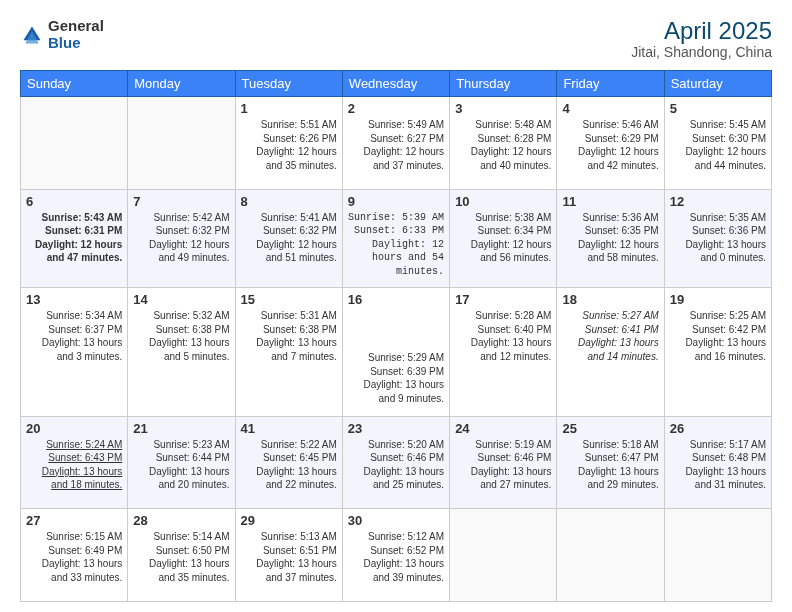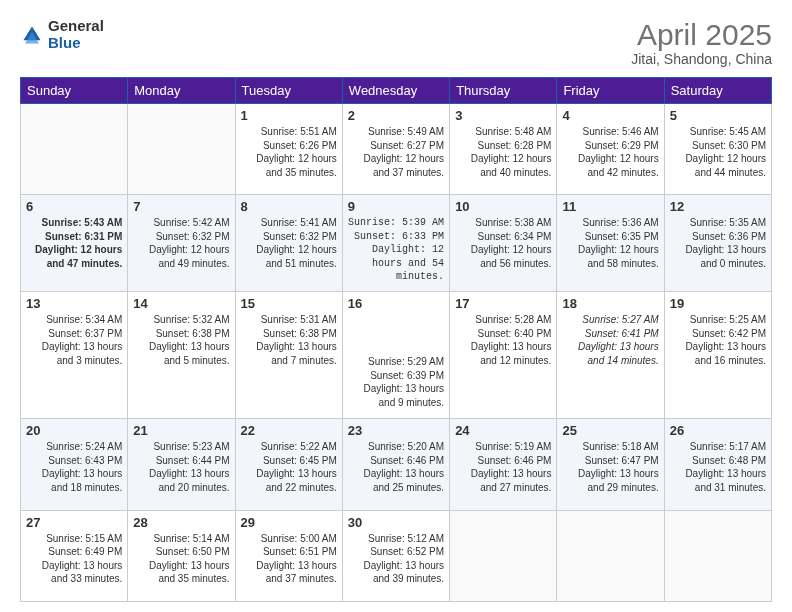--- a/index.html
+++ b/index.html
@@ -44,38 +44,38 @@
       color: #1a5fa8;
     }
     .logo-icon {
       width: 24px;
       height: 24px;
     }
     .title-block {
       text-align: right;
     }
     .main-title {
-      font-size: 30px;
+      font-size: 24px;
       font-weight: normal;
-      color: #737373;
+      color: #0c4a6e;
       line-height: 1.1;
     }
     .subtitle {
       font-size: 14px;
       color: #555;
     }
     .calendar {
       flex: 1;
       border: 1px solid #ccc;
       border-collapse: collapse;
       width: 100%;
       table-layout: fixed;
     }
     .calendar th {
-      background: #4c1d95;
+      background: #3b82f6;
       color: #fff;
       text-align: left;
       padding: 5px 6px;
       font-size: 13px;
       font-weight: normal;
       border: 1px solid #1a5fa8;
     }
     .calendar td {
       border: 1px solid #ccc;
       vertical-align: top;
@@ -256,32 +256,32 @@
           <td>
             <span class="day-num">19</span>
             <div class="cell-info" style="white-space: pre-line;">Sunrise: 5:25 AM
 Sunset: 6:42 PM
 Daylight: 13 hours and 16 minutes.</div>
           </td>
         </tr>
         <tr>
           <td>
             <span class="day-num">20</span>
-            <div class="cell-info" style="white-space: pre-line;">Sunrise: 5:24 AM
+            <div class="cell-info" style="white-space: pre-line; text-decoration: underline;">Sunrise: 5:24 AM
 Sunset: 6:43 PM
 Daylight: 13 hours and 18 minutes.</div>
           </td>
           <td>
             <span class="day-num">21</span>
             <div class="cell-info" style="white-space: pre-line;">Sunrise: 5:23 AM
 Sunset: 6:44 PM
 Daylight: 13 hours and 20 minutes.</div>
           </td>
           <td>
-            <span class="day-num">22</span>
+            <span class="day-num">41</span>
             <div class="cell-info" style="white-space: pre-line;">Sunrise: 5:22 AM
 Sunset: 6:45 PM
 Daylight: 13 hours and 22 minutes.</div>
           </td>
           <td>
             <span class="day-num">23</span>
             <div class="cell-info" style="white-space: pre-line;">Sunrise: 5:20 AM
 Sunset: 6:46 PM
 Daylight: 13 hours and 25 minutes.</div>
           </td>
@@ -312,21 +312,21 @@
 Daylight: 13 hours and 33 minutes.</div>
           </td>
           <td>
             <span class="day-num">28</span>
             <div class="cell-info" style="white-space: pre-line;">Sunrise: 5:14 AM
 Sunset: 6:50 PM
 Daylight: 13 hours and 35 minutes.</div>
           </td>
           <td>
             <span class="day-num">29</span>
-            <div class="cell-info" style="white-space: pre-line;">Sunrise: 5:00 AM
+            <div class="cell-info" style="white-space: pre-line;">Sunrise: 5:13 AM
 Sunset: 6:51 PM
 Daylight: 13 hours and 37 minutes.</div>
           </td>
           <td>
             <span class="day-num">30</span>
             <div class="cell-info" style="white-space: pre-line;">Sunrise: 5:12 AM
 Sunset: 6:52 PM
 Daylight: 13 hours and 39 minutes.</div>
           </td>
           <td class="empty-cell"></td>

